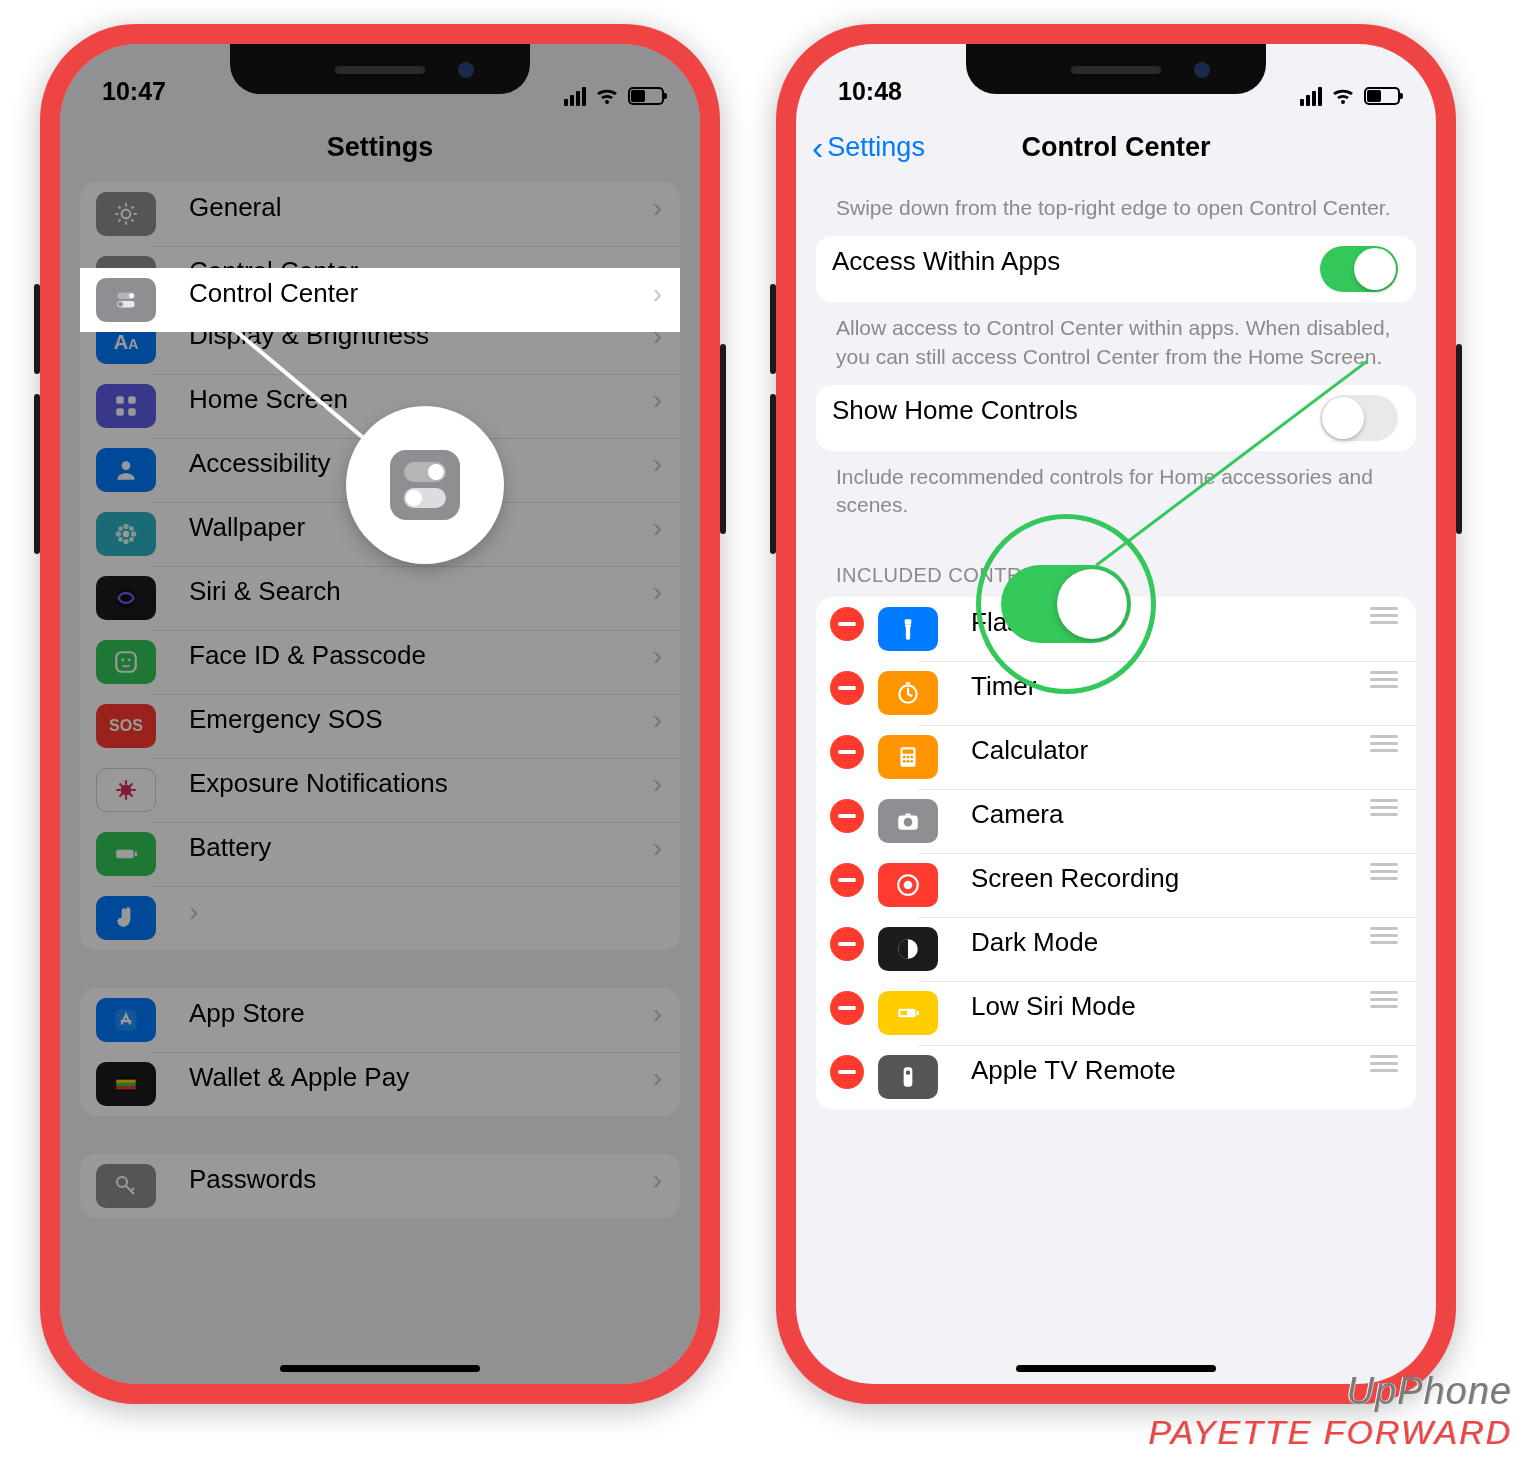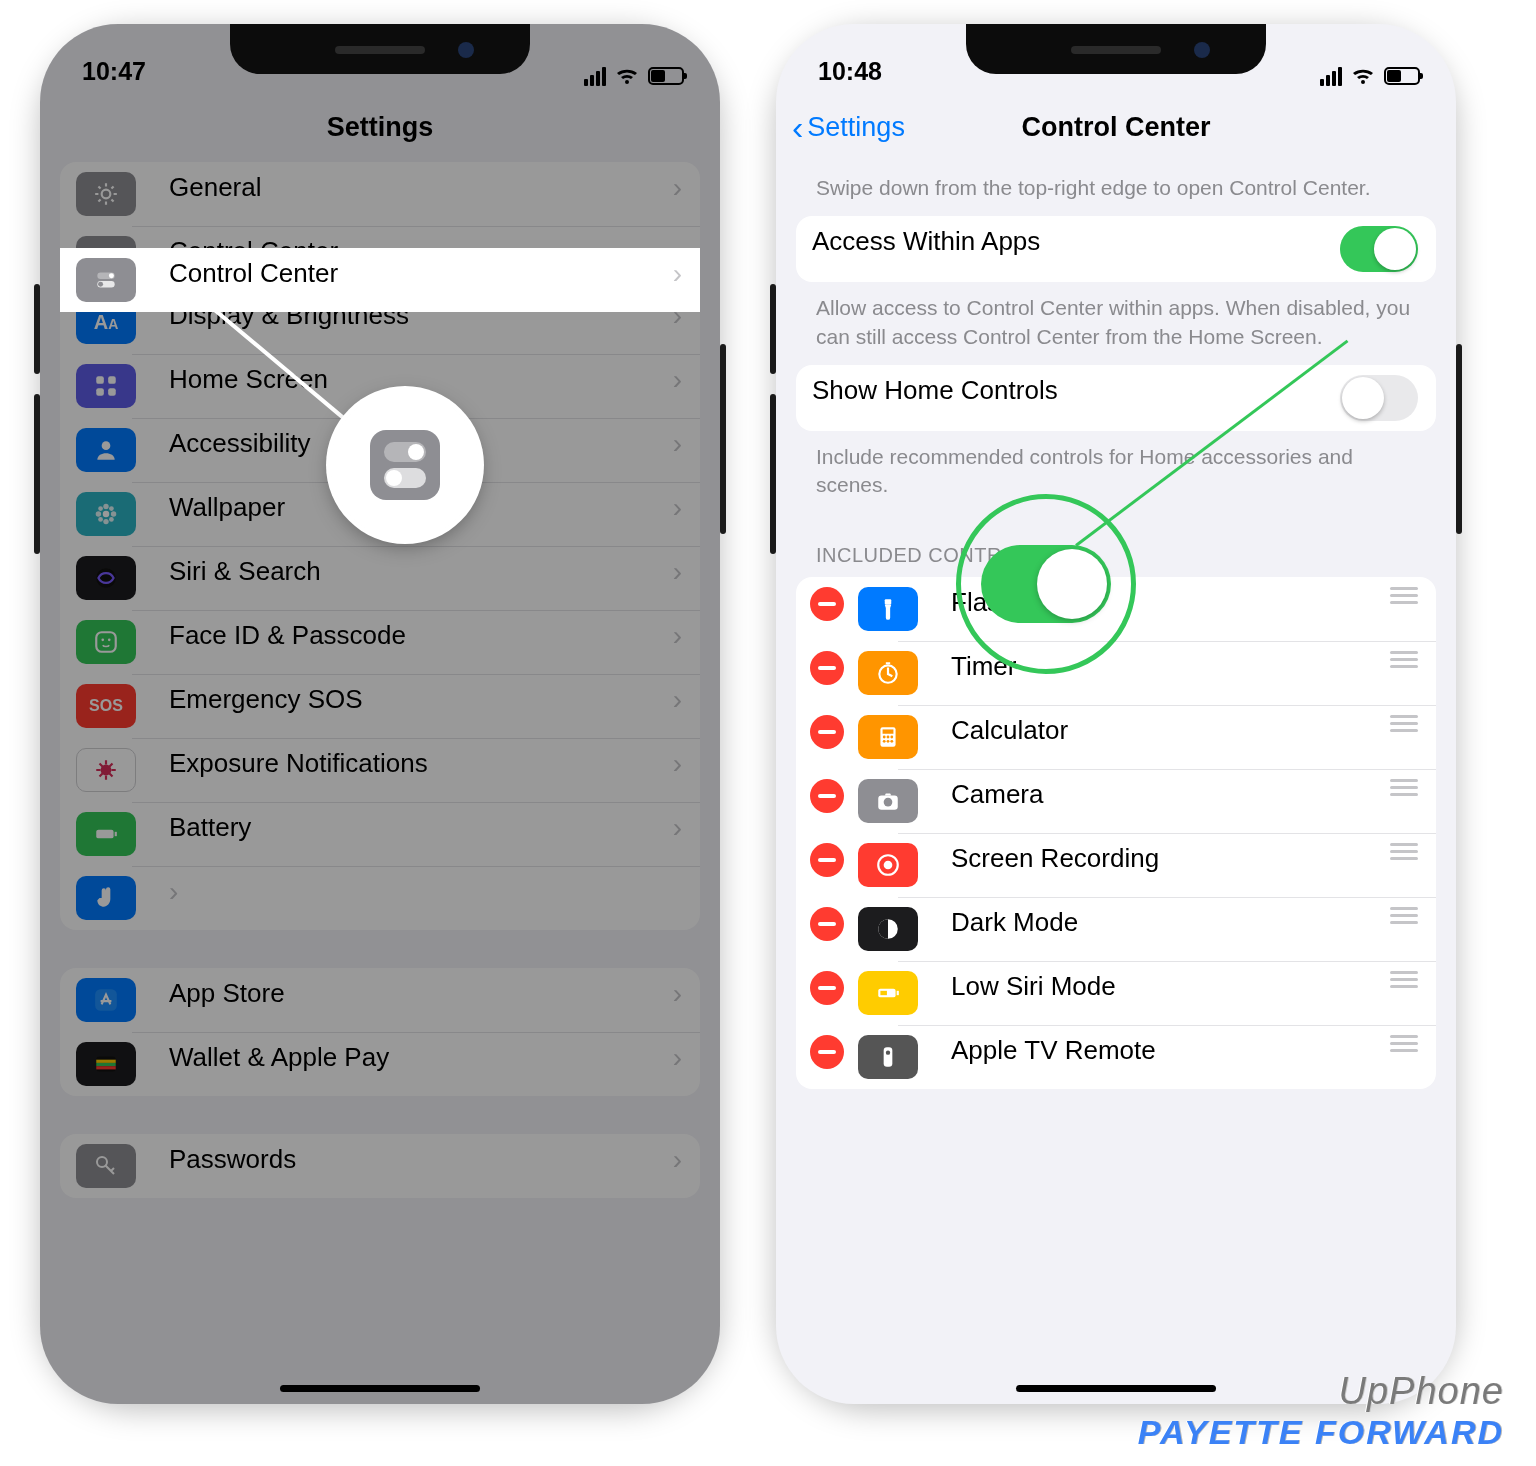--- a/index.html
+++ b/index.html
@@ -11,20 +11,21 @@
     position: relative;
   }
   .stage { display: flex; gap: 56px; padding: 24px 40px 0 40px; }
   
   
   .device {
     width: 680px;
     height: 1380px;
     background: #ef4444;
     border-radius: 96px;
+    padding: 20px;
     position: relative;
     box-shadow: 0 6px 30px rgba(0,0,0,.25);
   }
   .device::before, .device::after { content:""; position:absolute; background:#0c0c0c; }
   .device .btn-side { position:absolute; background:#1a1a1a; border-radius:4px; }
   .btn-vol1 { left:-6px; top:260px; width:6px; height:90px; }
   .btn-vol2 { left:-6px; top:370px; width:6px; height:160px; }
   .btn-pwr  { right:-6px; top:320px; width:6px; height:190px; }
   .screen {
     width: 100%; height: 100%;
@@ -117,24 +118,24 @@
     background:#fff; transform-origin:left center; transform:rotate(40deg); box-shadow:0 0 0 1px #fff; }
 
   .callout.c2 { width:180px; height:180px; border:5px solid #34c759; background:transparent; box-shadow:none; }
   .callout.c2 { left:180px; top:470px; }
   .callout.c2 .tg { width:130px; height:78px; border-radius:40px; background:#34c759; position:relative; }
   .callout.c2 .tg::after{content:"";position:absolute;right:4px;top:4px;width:70px;height:70px;border-radius:50%;background:#fff;box-shadow:0 2px 6px rgba(0,0,0,.25)}
   .connector2 { position:absolute; z-index:55; left:300px; top:520px; width:340px; height:3px;
     background:#34c759; transform-origin:left center; transform:rotate(-37deg); }
 
   
-  .watermark { position:absolute; right:32px; bottom:14px; text-align:right; z-index:70;
+  .watermark { position:absolute; right:24px; bottom:14px; text-align:right; z-index:70;
     color:#888; font-style:italic; }
   .watermark .l1{font-size:38px; letter-spacing:1px; color:#7a7a7a; text-shadow: -1px 0 #fff, 1px 0 #ccc;}
-  .watermark .l2{font-size:34px; font-weight:700; letter-spacing:2px; color:#3b82f6; text-shadow:-1px 0 #fff, 1px 0 #bbb;}
+  .watermark .l2{font-size:34px; font-weight:400; letter-spacing:2px; color:#ef4444; text-shadow:-1px 0 #fff, 1px 0 #bbb;}
 
   
   svg{display:block}
 </style>
 </head>
 <body>
 
 <div class="stage">
 
   <div class="device">

